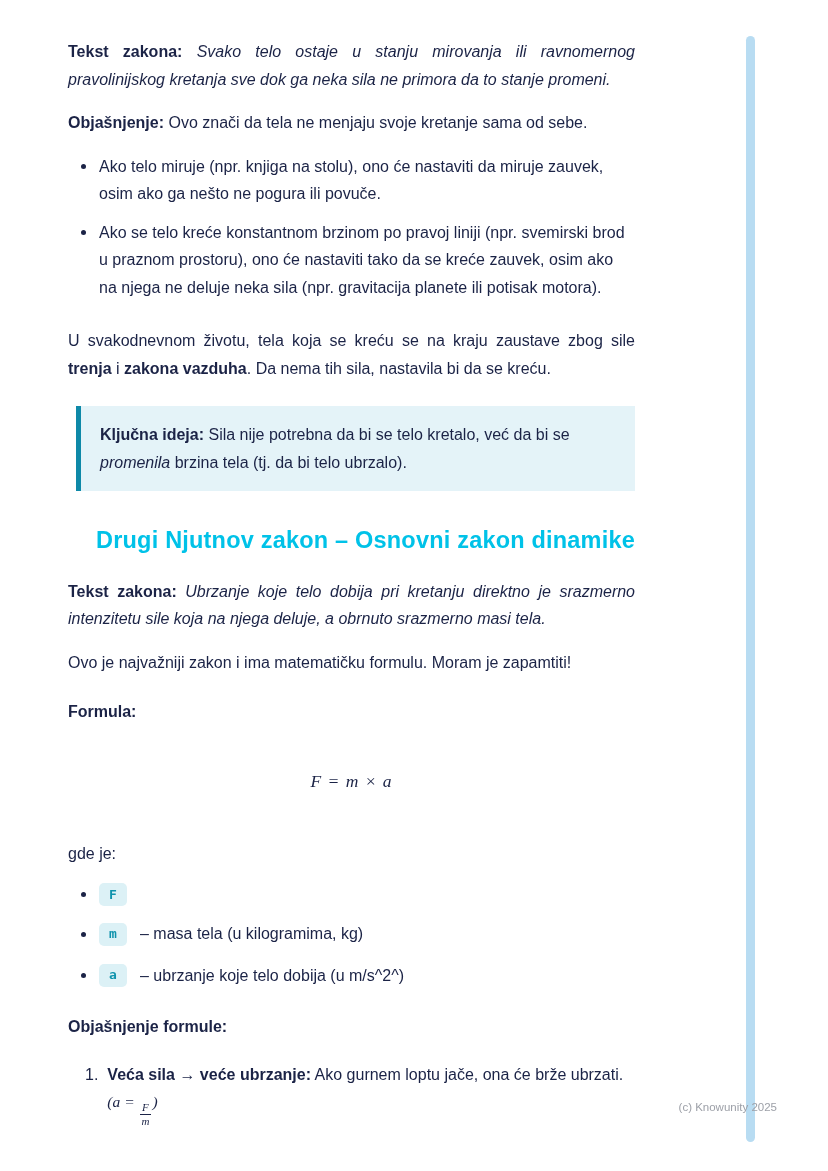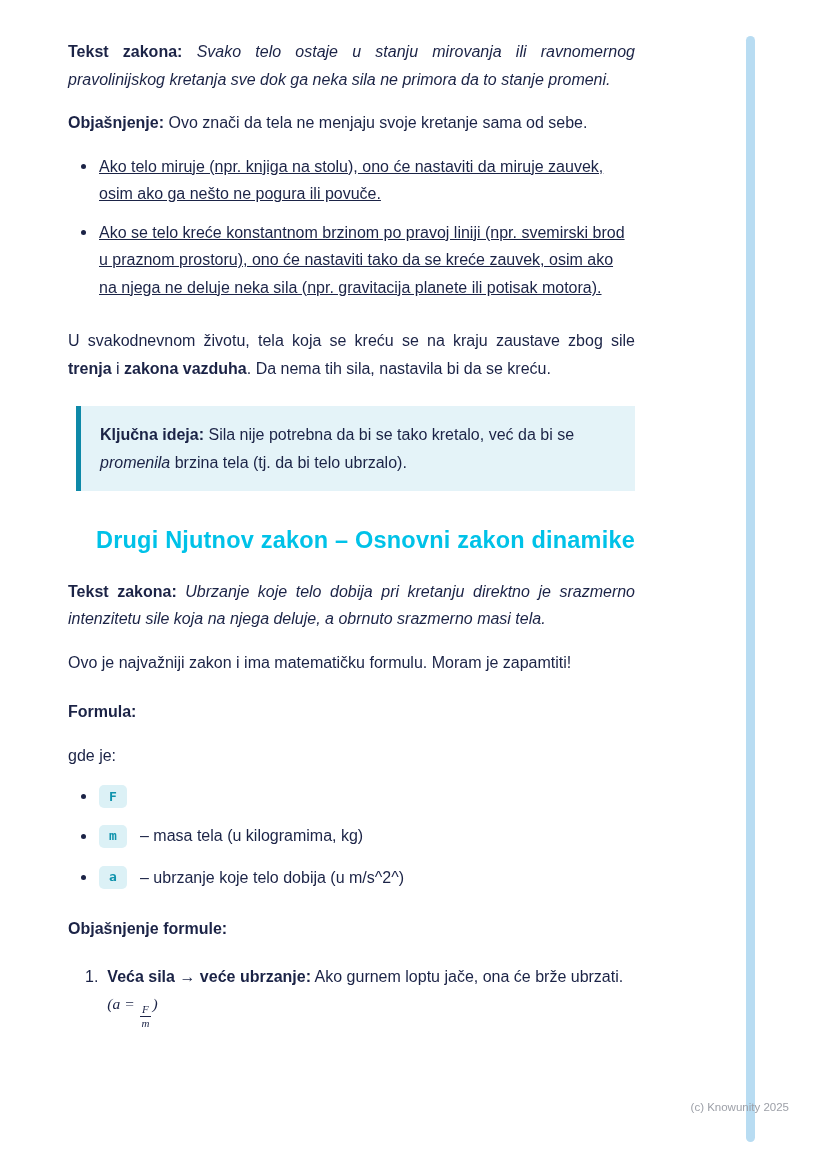--- a/index.html
+++ b/index.html
@@ -11,21 +11,21 @@
   }
   .content {
     position:absolute; left:68px; top:38px; width:567px;
     font-size:16px; line-height:1.72;
   }
   .para { margin-bottom:16px; }
   .justify { text-align:justify; }
   .bold { font-weight:700; }
   .italic { font-style:italic; }
 
-  ul.bullets { list-style:none; margin:4px 0 26px 0;text-decoration:underline; }
+  ul.bullets { list-style:none; margin:4px 0 26px 0; }
   ul.bullets li { display:flex; gap:13px; margin-bottom:11px; padding-left:13px; }
   .dot {
     flex:0 0 auto; width:5px; height:5px; border-radius:50%;
     background:#1b2346; margin-top:11px;
   }
   .li-text { flex:1 1 auto; }
 
   .callout {
     background:#e4f3f8;
     border-left:5px solid #0e89a8;
@@ -68,21 +68,21 @@
     vertical-align:-4px; font-size:11px; line-height:1.15; margin:0 1px;
   }
   .frac .fnum { border-bottom:1px solid #1b2346; padding:0 2px; }
   .frac .fden { padding:0 2px; }
 
   .scrollbar-strip {
     position:absolute; left:746px; top:36px; width:9px; height:1106px;
     background:#b8dcf2; border-radius:5px; z-index:1;
   }
   .footer {
-    position:absolute; left:12px; top:1101px; width:777px; text-align:right;
+    position:absolute; left:0; top:1101px; width:777px; text-align:right;
     font-size:11.5px; color:#9da0a8; z-index:2;
   }
 </style>
 </head>
 <body>
 
 <div class="page">
 
   <div class="content">
 
@@ -109,36 +109,37 @@
 
     <p class="para justify">
       <span>U svakodnevnom životu, tela koja se kreću se na kraju zaustave zbog sile</span>
       <span class="bold">trenja</span>
       <span>i</span>
       <span class="bold">zakona vazduha</span><span>. Da nema tih sila, nastavila bi da se kreću.</span>
     </p>
 
     <div class="callout">
       <span class="bold">Ključna ideja:</span>
-      <span>Sila nije potrebna da bi se tako kretalo, već da bi se</span>
+      <span>Sila nije potrebna da bi se telo kretalo, već da bi se</span>
       <span class="italic">promenila</span>
       <span>brzina tela (tj. da bi telo ubrzalo).</span>
     </div>
 
     <h2 class="section">Drugi Njutnov zakon – Osnovni zakon dinamike</h2>
 
     <p class="para justify">
       <span class="bold">Tekst zakona:</span>
       <span class="italic">Ubrzanje koje telo dobija pri kretanju direktno je srazmerno intenzitetu sile koja na njega deluje, a obrnuto srazmerno masi tela.</span>
     </p>
 
     <p class="para">Ovo je najvažniji zakon i ima matematičku formulu. Moram je zapamtiti!</p>
 
     <p class="para bold" style="margin-top:22px;">Formula:</p>
 
+    <div class="formula-display">F = m × a</div>
 
     <p class="para">gde je:</p>
 
     <ul class="vars">
       <li>
         <span class="dot" style="margin-top:0;"></span>
         <span class="badge">F</span>
       </li>
       <li>
         <span class="dot" style="margin-top:0;"></span>

